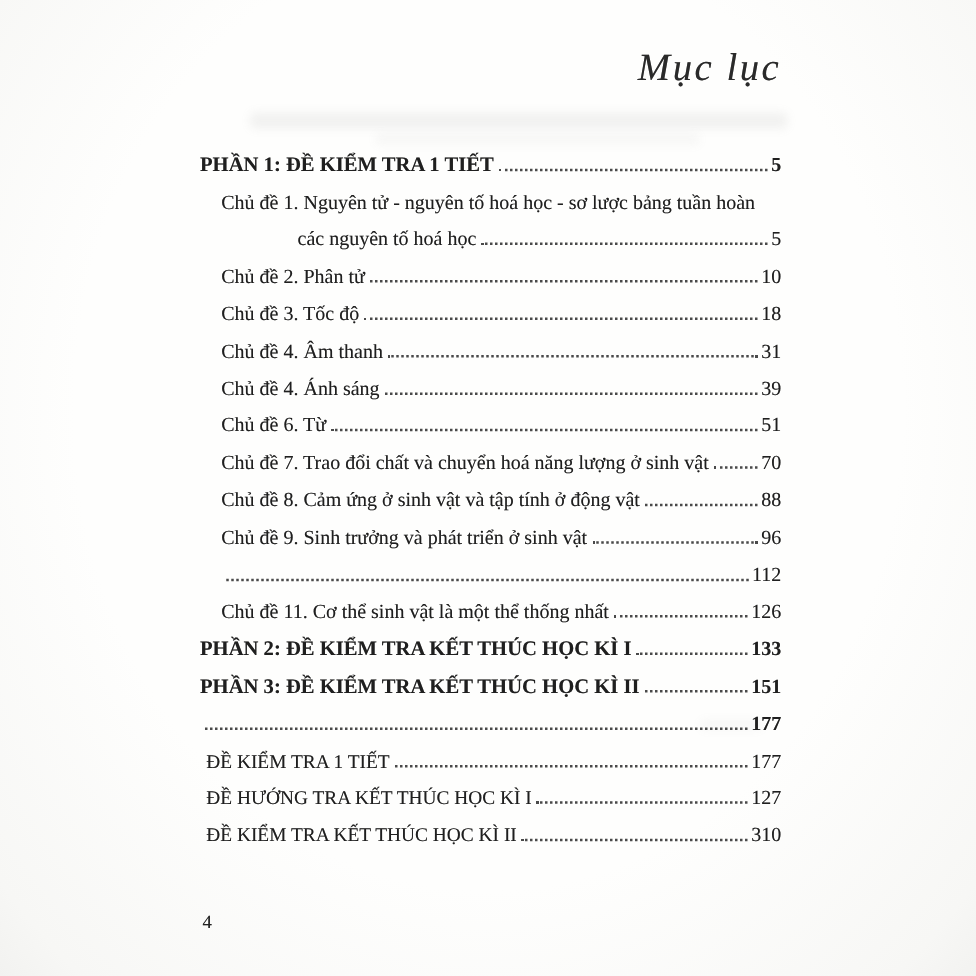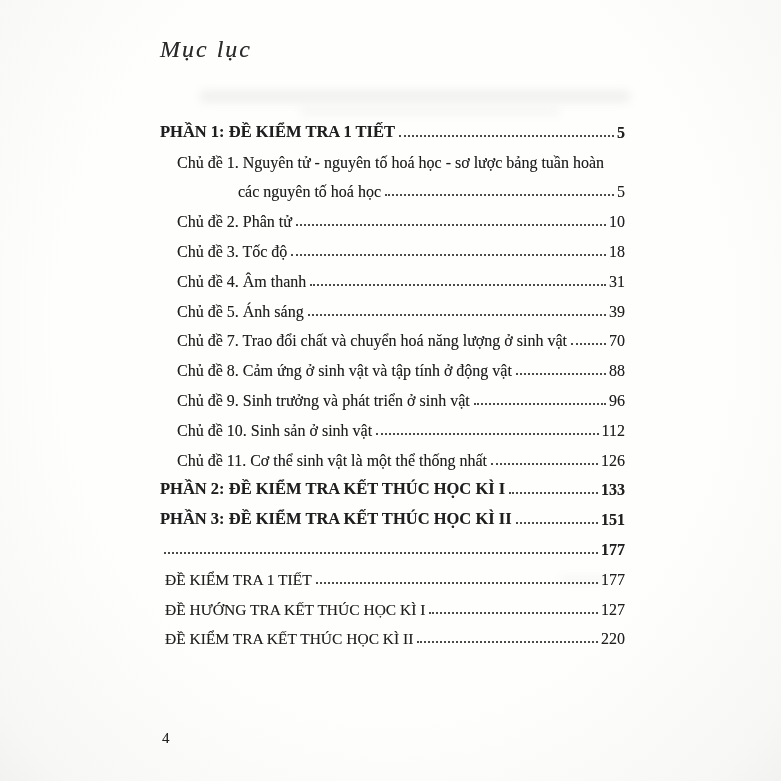--- a/index.html
+++ b/index.html
@@ -28,23 +28,23 @@
   }
   .ghost-band-1 { left: 200px; top: 90px;  width: 430px; height: 13px; }
   .ghost-band-2 { left: 300px; top: 107px; width: 260px; height: 9px; opacity: 0.07; }
   .ghost-band-3 { left: 560px; top: 576px; width: 50px;  height: 8px; opacity: 0.07; }
 
   .page-title {
     position: absolute;
     left: 160px;
     top: 36px;
     width: 465px;
-    text-align: left;
+    text-align: right;
     font-style: italic;
-    font-size: 24px;
+    font-size: 31px;
     font-weight: 400;
     letter-spacing: 2px;
     color: #2a2a2a;
     text-shadow: 0 0 0.5px rgba(40,40,40,0.5);
   }
 
   .toc {
     position: absolute;
     left: 160px;
     top: 112px;
@@ -127,46 +127,50 @@
     <span class="pagenum">18</span>
   </div>
 
   <div class="row topic">
     <span class="label">Chủ đề 4. Âm thanh</span>
     <span class="leader"></span>
     <span class="pagenum">31</span>
   </div>
 
   <div class="row topic">
-    <span class="label">Chủ đề 5. Ánh sáng</span>
+    <span class="label">Chủ đề 4. Ánh sáng</span>
     <span class="leader"></span>
     <span class="pagenum">39</span>
   </div>
 
+  <div class="row topic">
+    <span class="label">Chủ đề 6. Từ</span>
+    <span class="leader"></span>
+    <span class="pagenum">51</span>
+  </div>
 
   <div class="row topic">
     <span class="label">Chủ đề 7. Trao đổi chất và chuyển hoá năng lượng ở sinh vật</span>
     <span class="leader"></span>
     <span class="pagenum">70</span>
   </div>
 
   <div class="row topic">
     <span class="label">Chủ đề 8. Cảm ứng ở sinh vật và tập tính ở động vật</span>
     <span class="leader"></span>
     <span class="pagenum">88</span>
   </div>
 
   <div class="row topic">
     <span class="label">Chủ đề 9. Sinh trưởng và phát triển ở sinh vật</span>
     <span class="leader"></span>
     <span class="pagenum">96</span>
   </div>
 
   <div class="row topic">
-    <span class="label">Chủ đề 10. Sinh sản ở sinh vật</span>
     <span class="leader"></span>
     <span class="pagenum">112</span>
   </div>
 
   <div class="row topic">
     <span class="label">Chủ đề 11. Cơ thể sinh vật là một thể thống nhất</span>
     <span class="leader"></span>
     <span class="pagenum">126</span>
   </div>
 
@@ -195,18 +199,18 @@
 
   <div class="row sub">
     <span class="label">ĐỀ HƯỚNG TRA KẾT THÚC HỌC KÌ I</span>
     <span class="leader"></span>
     <span class="pagenum">127</span>
   </div>
 
   <div class="row sub">
     <span class="label">ĐỀ KIỂM TRA KẾT THÚC HỌC KÌ II</span>
     <span class="leader"></span>
-    <span class="pagenum">220</span>
+    <span class="pagenum">310</span>
   </div>
 
 </div>
 
 <div class="folio">4</div>
 
 </body></html>

